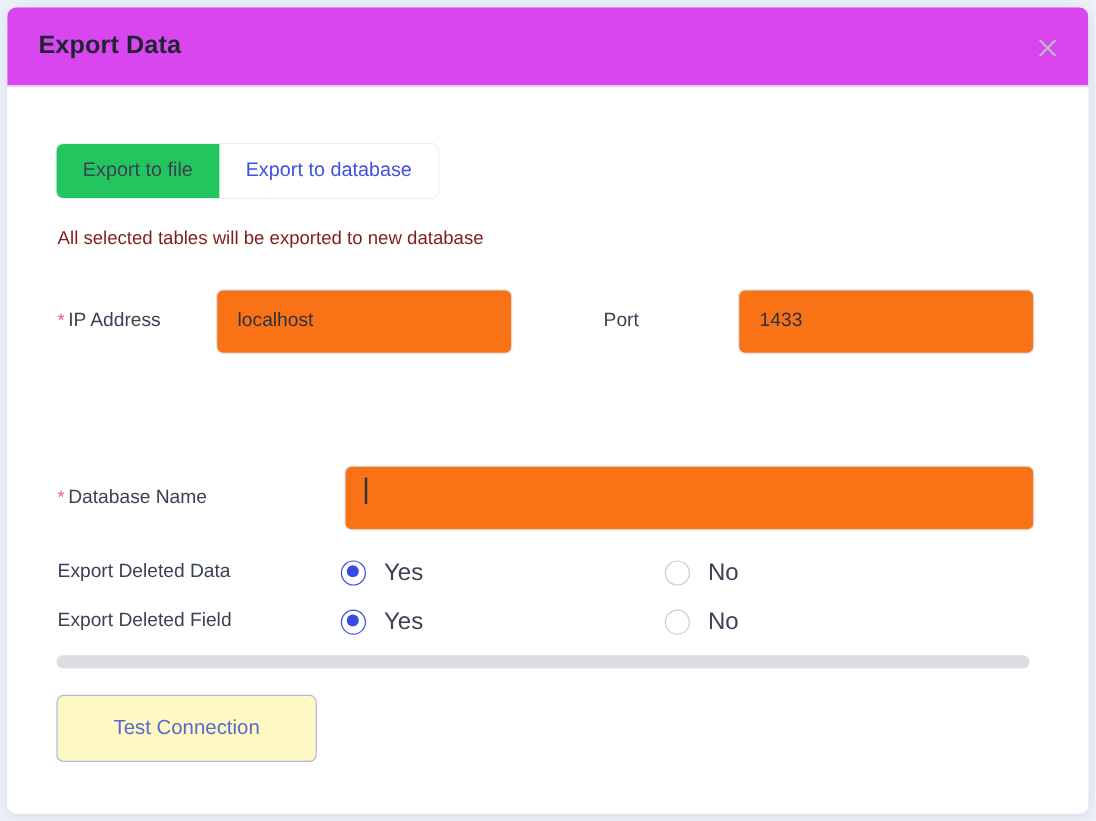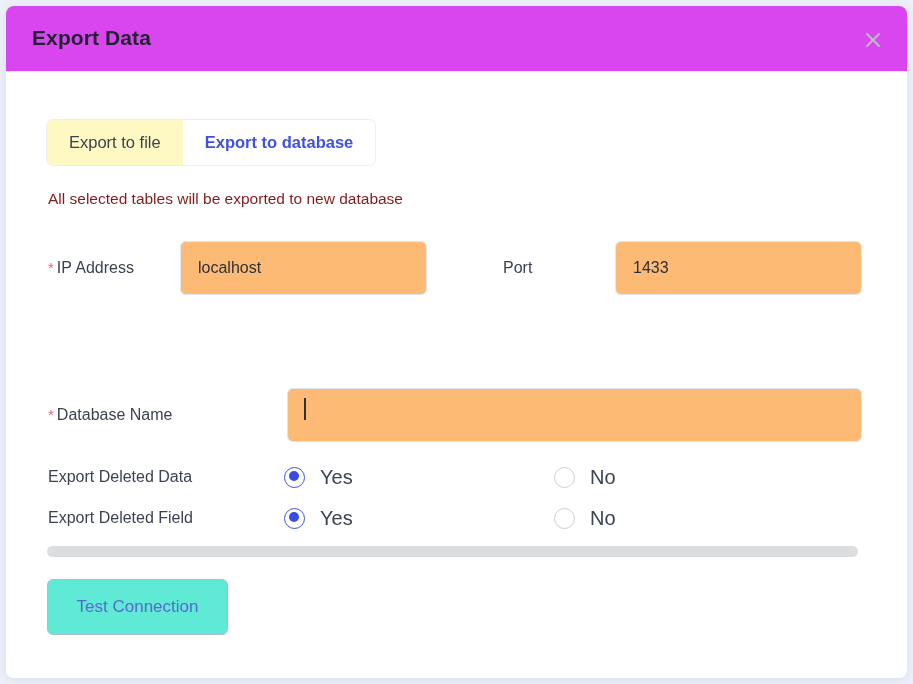--- a/index.html
+++ b/index.html
@@ -78,26 +78,26 @@
     box-shadow: 0 0 0 1px #eceff5;
   }
   .tab {
     height: 45px;
     line-height: 45px;
     padding: 0 22px;
     font-size: 16.5px;
     color: #3b4252;
     cursor: pointer;
     white-space: nowrap;
-    background: #fef9c3;
+    background: #22c55e;
   }
   .tab.active {
     background: #ffffff;
     color: #4050e0;
-    font-weight: bold;
+    font-weight: normal;
     text-align: center;
   }
 
   
   .desc {
     position: absolute;
     left: 42px;
     top: 117px;
     font-size: 15.5px;
     color: #7f1d1d;
@@ -132,21 +132,21 @@
   .lbl-db   { left: 42px; top: 0; }
   .lbl-port { left: 497px; top: 0; }
   .lbl-pwd  { left: 497px; top: 0; }
 
   .field {
     position: absolute;
     height: 54px;
     box-sizing: border-box;
     border: 1px solid #e3e6ed;
     border-radius: 6px;
-    background: #fdba74;
+    background: #f97316;
     font-family: "Liberation Sans", sans-serif;
     font-size: 16px;
     color: #2c313c;
     padding: 0 17px;
     outline: none;
     top: -12px;
   }
   .field::placeholder { color: #b8bdc9; }
 
   .fld-ip   { left: 174px; width: 247px; }
@@ -244,22 +244,22 @@
     font-family: "Liberation Sans", sans-serif;
     font-size: 17px;
     cursor: pointer;
     text-align: center;
     line-height: 54px;
     height: 56px;
   }
   .btn-test {
     left: 41px;
     top: 506px;
-    width: 181px;
-    background: #5eead4;
+    width: 217px;
+    background: #fef9c3;
     border: 1px solid #aeb6e2;
     color: #5a68cf;
   }
   .btn-export {
     left: 717px;
     top: 506px;
     width: 136px;
     background: #4456e8;
     border: none;
     color: #ffffff;

